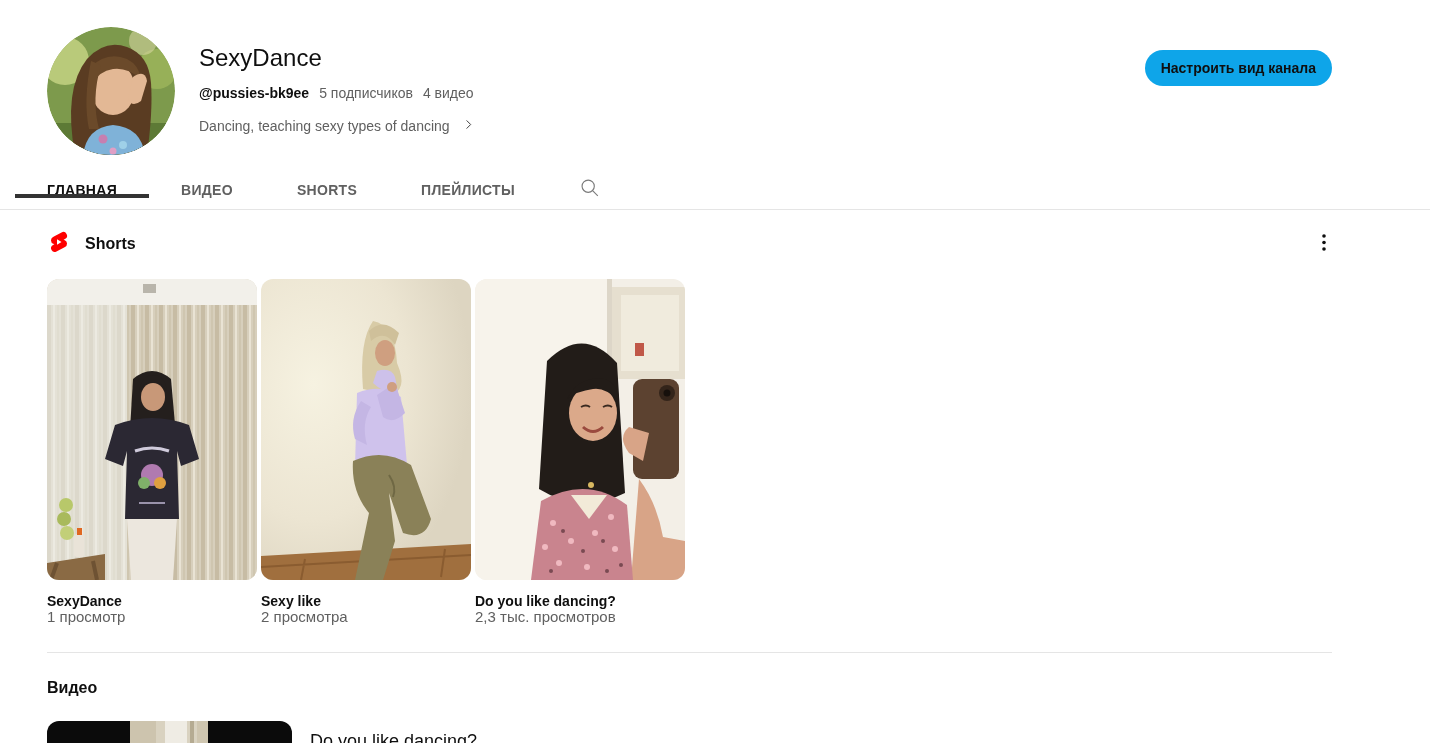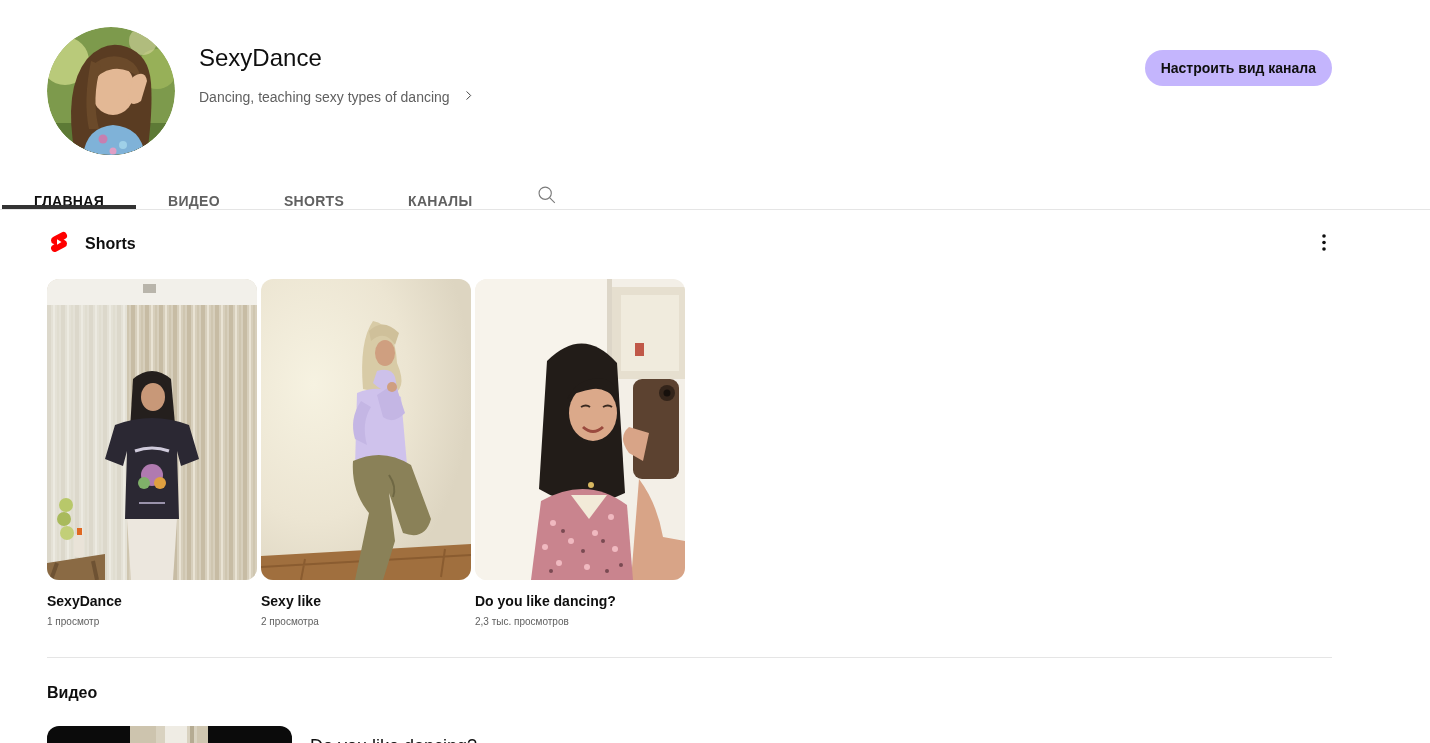--- a/index.html
+++ b/index.html
@@ -17,27 +17,27 @@
     width: 128px; height: 128px; border-radius: 50%; overflow: hidden;
   }
   .avatar svg { display: block; width: 100%; height: 100%; }
   .channel-info { position: absolute; left: 199px; top: 44px; }
   .channel-title { font-size: 24px; font-weight: normal; line-height: 28px; }
   .channel-meta { display: flex; align-items: center; gap: 10px; margin-top: 13px; font-size: 14px; color: #606060; }
   .channel-handle { color: #0f0f0f; font-weight: bold; }
   .channel-desc-row { display: flex; align-items: center; gap: 12px; margin-top: 17px; font-size: 14px; color: #606060; cursor: pointer; justify-content: space-between; }
   .header-actions { position: absolute; top: 50px; right: 98px; display: flex; gap: 8px; }
   .pill-btn {
-    background: #c4b5fd; color: #0f0f0f; border: none; border-radius: 18px;
+    background: #0ea5e9; color: #0f0f0f; border: none; border-radius: 18px;
     height: 36px; padding: 0 16px; font-size: 14px; font-weight: bold;
     font-family: inherit; cursor: pointer; white-space: nowrap;
   }
   .tabs-bar {
-    display: flex; align-items: flex-end; height: 40px;
-    border-bottom: 1px solid #e5e5e5; padding-left: 2px;
+    display: flex; align-items: center; height: 40px;
+    border-bottom: 1px solid #e5e5e5; padding-left: 15px;
   }
   .tab {
     position: relative; display: flex; align-items: center; padding: 0 32px;
     font-size: 14px; color: #606060; letter-spacing: .3px; cursor: pointer; font-weight: bold;
   }
   .tab.active { color: #0f0f0f; }
   .tab.active::after {
     content: ""; position: absolute; left: 0; right: 0; bottom: 0;
     height: 4px; background: #333333;
   }
@@ -46,21 +46,21 @@
   .section-head { display: flex; align-items: center; margin-top: 22px; height: 24px; }
   .section-head .label { font-size: 16px; font-weight: bold; margin-left: 14px; }
   .kebab { margin-left: auto; padding: 2px 6px; cursor: pointer; display: flex; align-items: center; }
   .shorts-row { display: flex; gap: 4px; margin-top: 23px; }
   .short-card { width: 210px; }
   .short-thumb {
     width: 210px; height: 301px; border-radius: 12px; overflow: hidden; cursor: pointer;
   }
   .short-thumb svg { display: block; width: 100%; height: 100%; }
   .short-title { margin-top: 12px; font-size: 14px; font-weight: bold; line-height: 18px; cursor: pointer; }
-  .short-views { margin-top: 5px; font-size: 10px; color: #606060; line-height: 14px; }
+  .short-views { font-size: 15px; color: #606060; line-height: 14px; }
   .divider { border: none; border-top: 1px solid #e5e5e5; margin-top: 28px; }
   .videos-heading { margin-top: 25px; font-size: 16px; font-weight: bold; line-height: 20px; }
   .video-row { display: flex; margin-top: 23px; }
   .video-thumb {
     width: 245px; height: 138px; border-radius: 12px; overflow: hidden;
     flex: 0 0 auto; cursor: pointer;
   }
   .video-thumb svg { display: block; width: 100%; height: 100%; }
   .video-title { margin-left: 18px; margin-top: 8px; font-size: 18px; line-height: 24px; cursor: pointer; }
 </style>
@@ -88,39 +88,44 @@
         <path d="M36 128 Q40 100 66 98 Q94 100 98 128 Z" fill="#7fb2d8"></path>
         <circle cx="56" cy="112" r="4.5" fill="#c77fb0"></circle>
         <circle cx="76" cy="118" r="4" fill="#9fd0e8"></circle>
         <circle cx="66" cy="124" r="3.5" fill="#e09fc5"></circle>
         <path d="M44 34 Q36 74 42 102 L52 102 Q44 72 54 38 Z" fill="#6b4a2a"></path>
       </g>
     </svg>
   </div>
   <div class="channel-info">
     <h1 class="channel-title">SexyDance</h1>
+    <div class="channel-meta">
+      <span class="channel-handle">@pussies-bk9ee</span>
+      <span>5 подписчиков</span>
+      <span>4 видео</span>
+    </div>
     <div class="channel-desc-row">
       <span>Dancing, teaching sexy types of dancing</span>
       <span>
         <svg width="13" height="13" viewBox="0 0 24 24">
             <path d="M8.5 4.5l7.5 7.5-7.5 7.5" stroke="#3c3c3c" stroke-width="1.8" fill="none"></path>
           </svg>
       </span>
     </div>
   </div>
   <div class="header-actions">
     <button class="pill-btn">Настроить вид канала</button>
   </div>
 </header>
 
 <nav class="tabs-bar">
   <div class="tab active">ГЛАВНАЯ</div>
   <div class="tab">ВИДЕО</div>
   <div class="tab">SHORTS</div>
-  <div class="tab">КАНАЛЫ</div>
+  <div class="tab">ПЛЕЙЛИСТЫ</div>
   <div class="tab-search">
     <span>
       <svg width="21" height="21" viewBox="0 0 24 24">
           <circle cx="10.5" cy="10.5" r="7" stroke="#7a7a7a" stroke-width="1.3" fill="none"></circle>
           <line x1="15.8" y1="15.8" x2="21.5" y2="21.5" stroke="#7a7a7a" stroke-width="1.3"></line>
         </svg>
     </span>
   </div>
 </nav>
 

